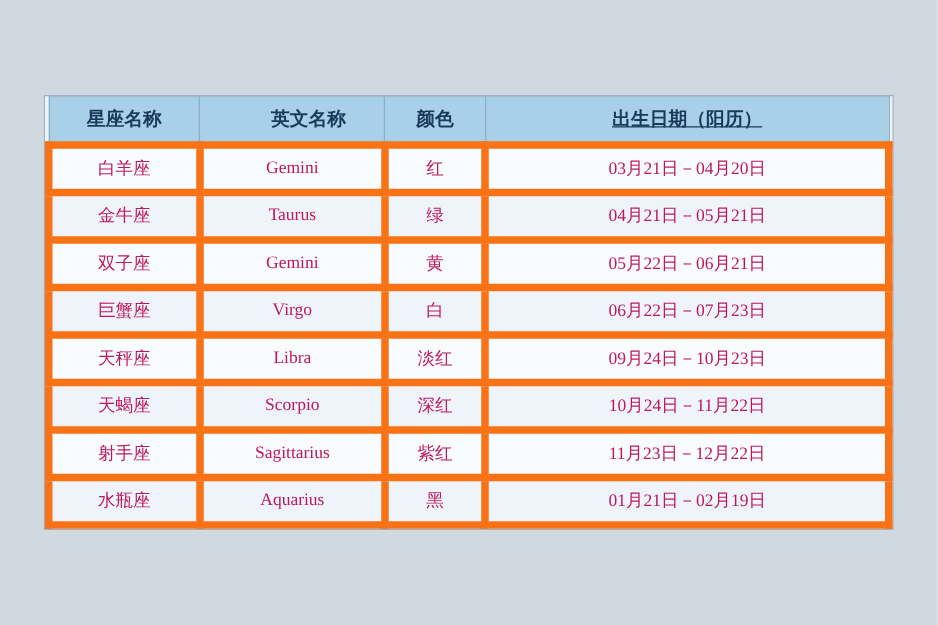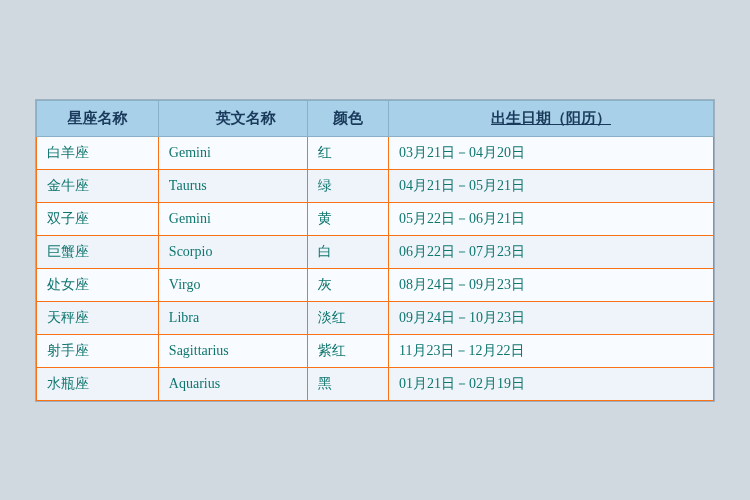--- a/index.html
+++ b/index.html
@@ -44,25 +44,25 @@
 
     tbody tr {
       background-color: #f8fbff;
     }
 
     tbody tr:nth-child(even) {
       background-color: #eef4fa;
     }
 
     tbody td {
-      border: 1px solid #f97316;
+      border: 6px solid #f97316;
       padding: 7px 10px;
-      text-align: left;
+      text-align: center;
       font-size: 14px;
-      color: #0f766e;
+      color: #be185d;
     }
 
     .col-chinese { width: 18%; }
     .col-english { width: 22%; padding-left: 36px; }
     .col-color   { width: 12%; }
     .col-date    { width: 48%; text-decoration: underline; }
   </style>
 </head>
 <body>
 
@@ -90,35 +90,35 @@
           <td>04月21日－05月21日</td>
         </tr>
         <tr>
           <td>双子座</td>
           <td>Gemini</td>
           <td>黄</td>
           <td>05月22日－06月21日</td>
         </tr>
         <tr>
           <td>巨蟹座</td>
-          <td>Scorpio</td>
+          <td>Virgo</td>
           <td>白</td>
           <td>06月22日－07月23日</td>
-        </tr>
-        <tr>
-          <td>处女座</td>
-          <td>Virgo</td>
-          <td>灰</td>
-          <td>08月24日－09月23日</td>
         </tr>
         <tr>
           <td>天秤座</td>
           <td>Libra</td>
           <td>淡红</td>
           <td>09月24日－10月23日</td>
+        </tr>
+        <tr>
+          <td>天蝎座</td>
+          <td>Scorpio</td>
+          <td>深红</td>
+          <td>10月24日－11月22日</td>
         </tr>
         <tr>
           <td>射手座</td>
           <td>Sagittarius</td>
           <td>紫红</td>
           <td>11月23日－12月22日</td>
         </tr>
         <tr>
           <td>水瓶座</td>
           <td>Aquarius</td>

